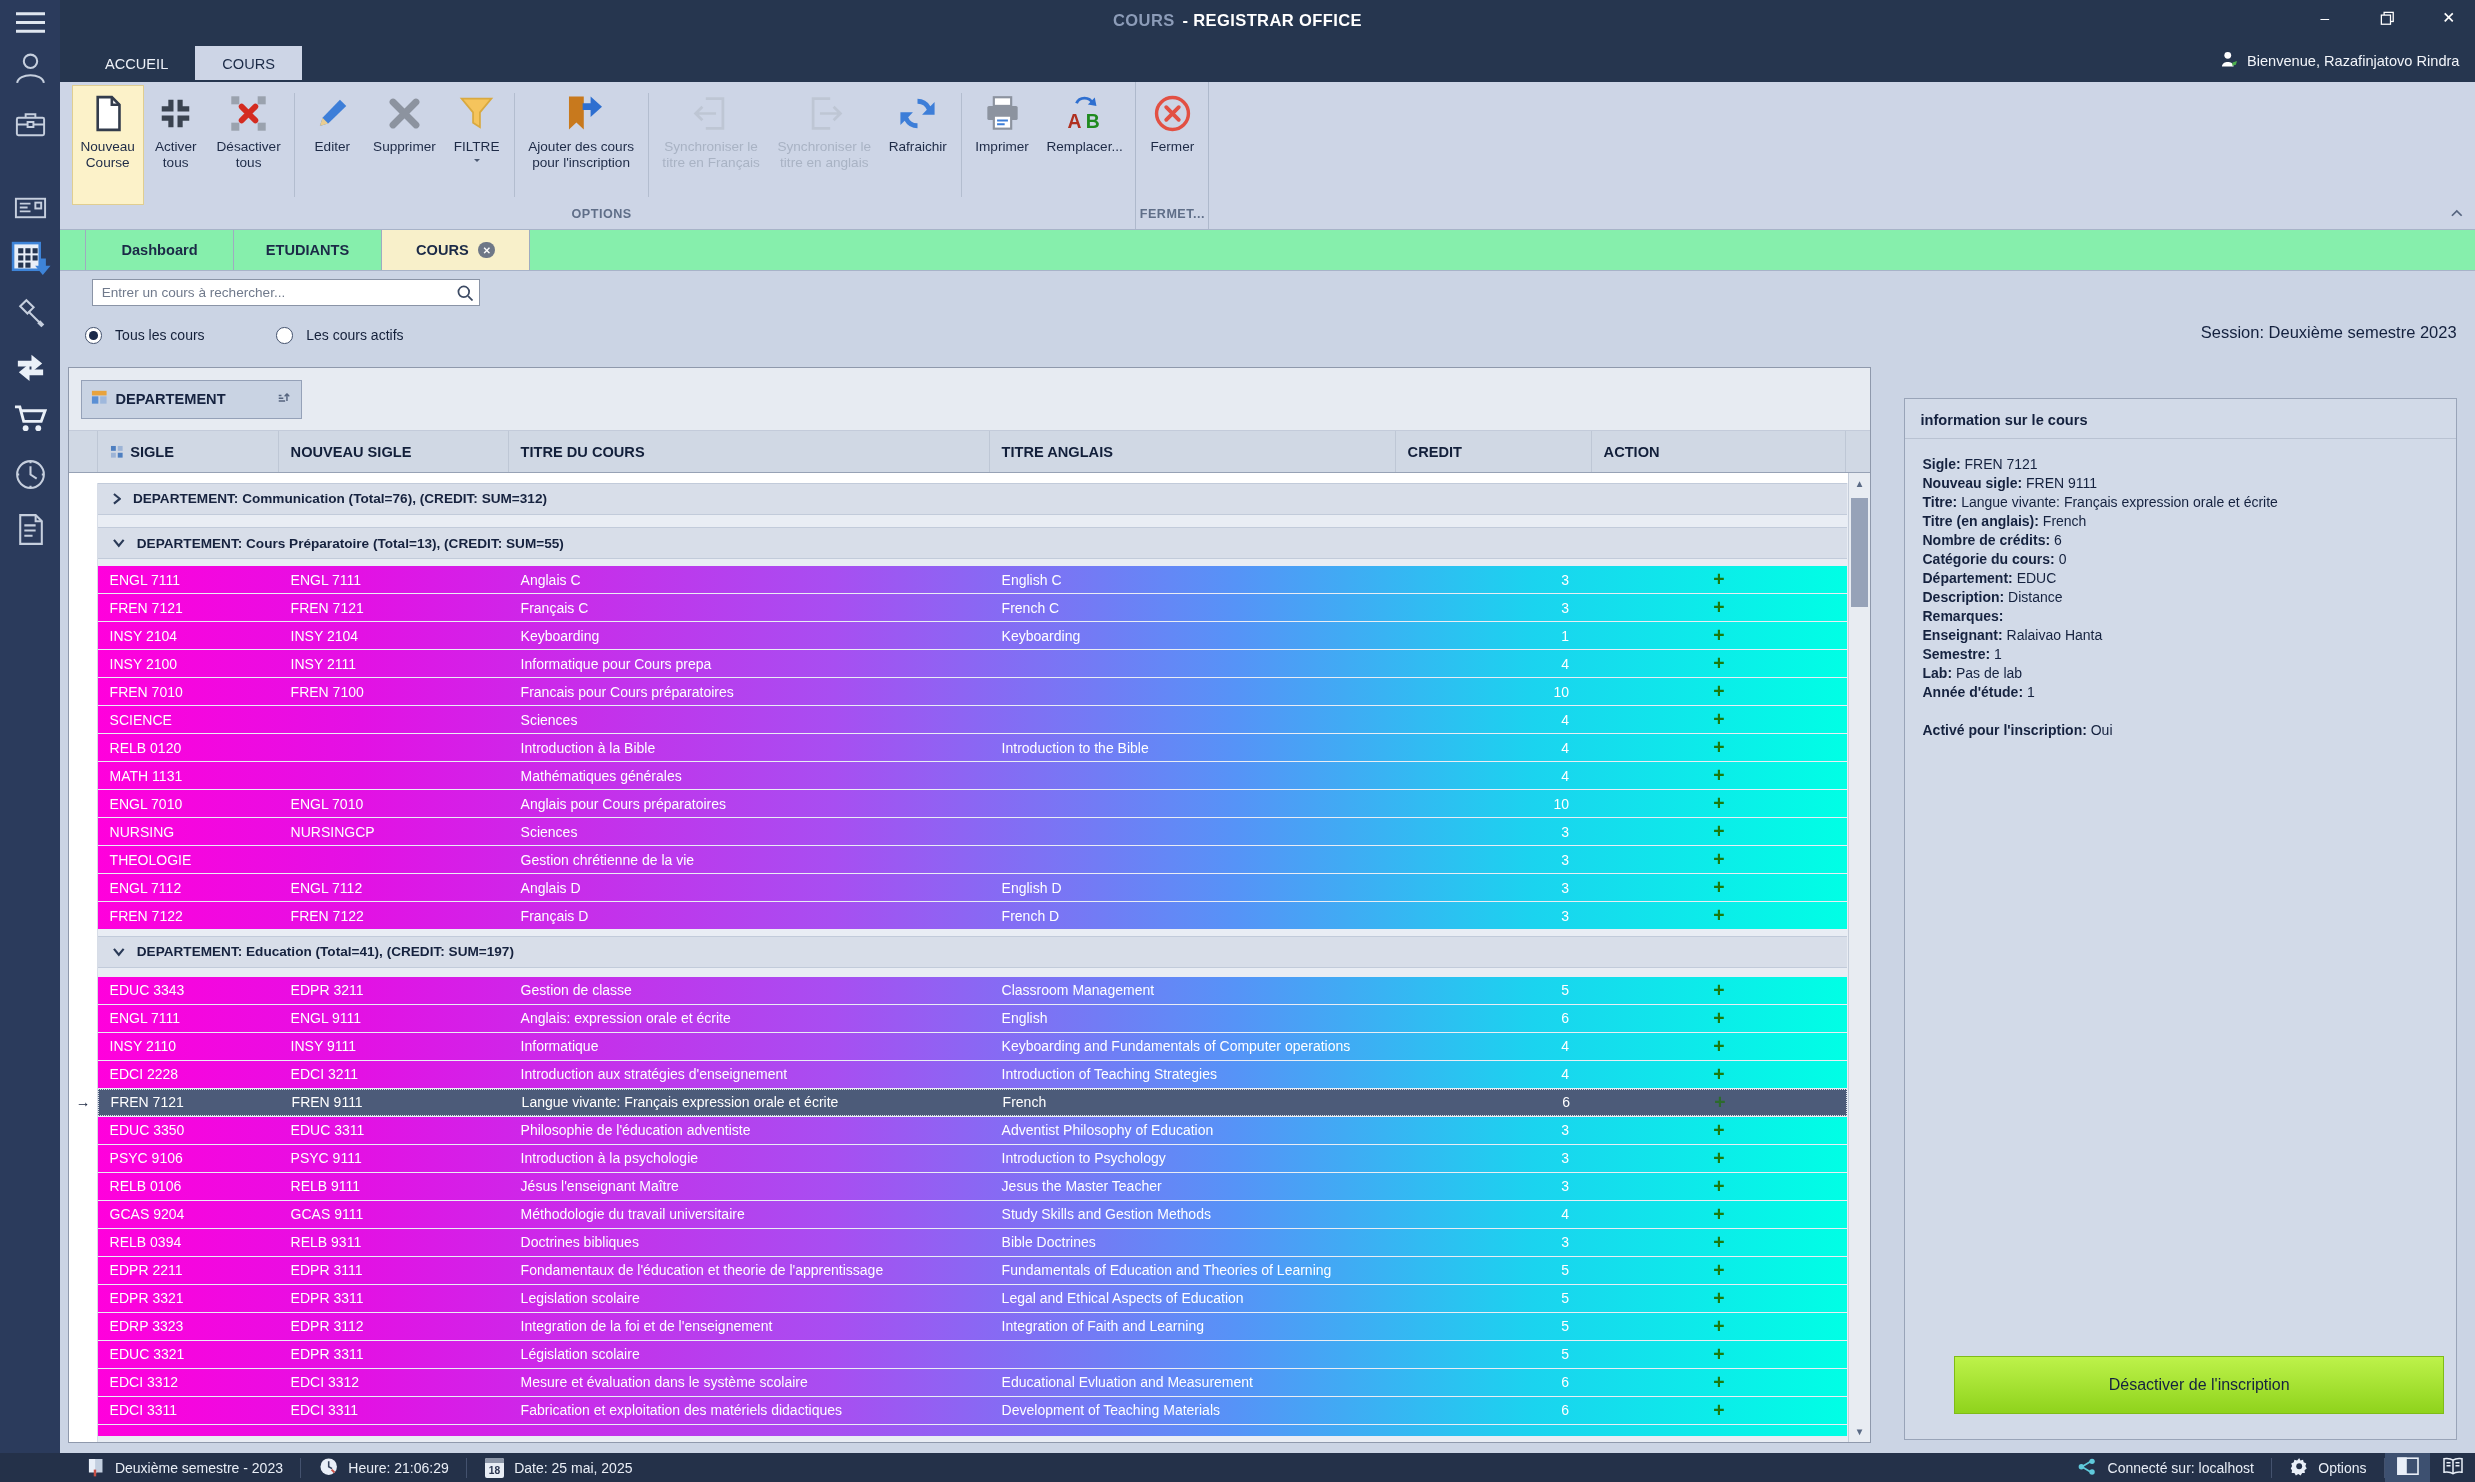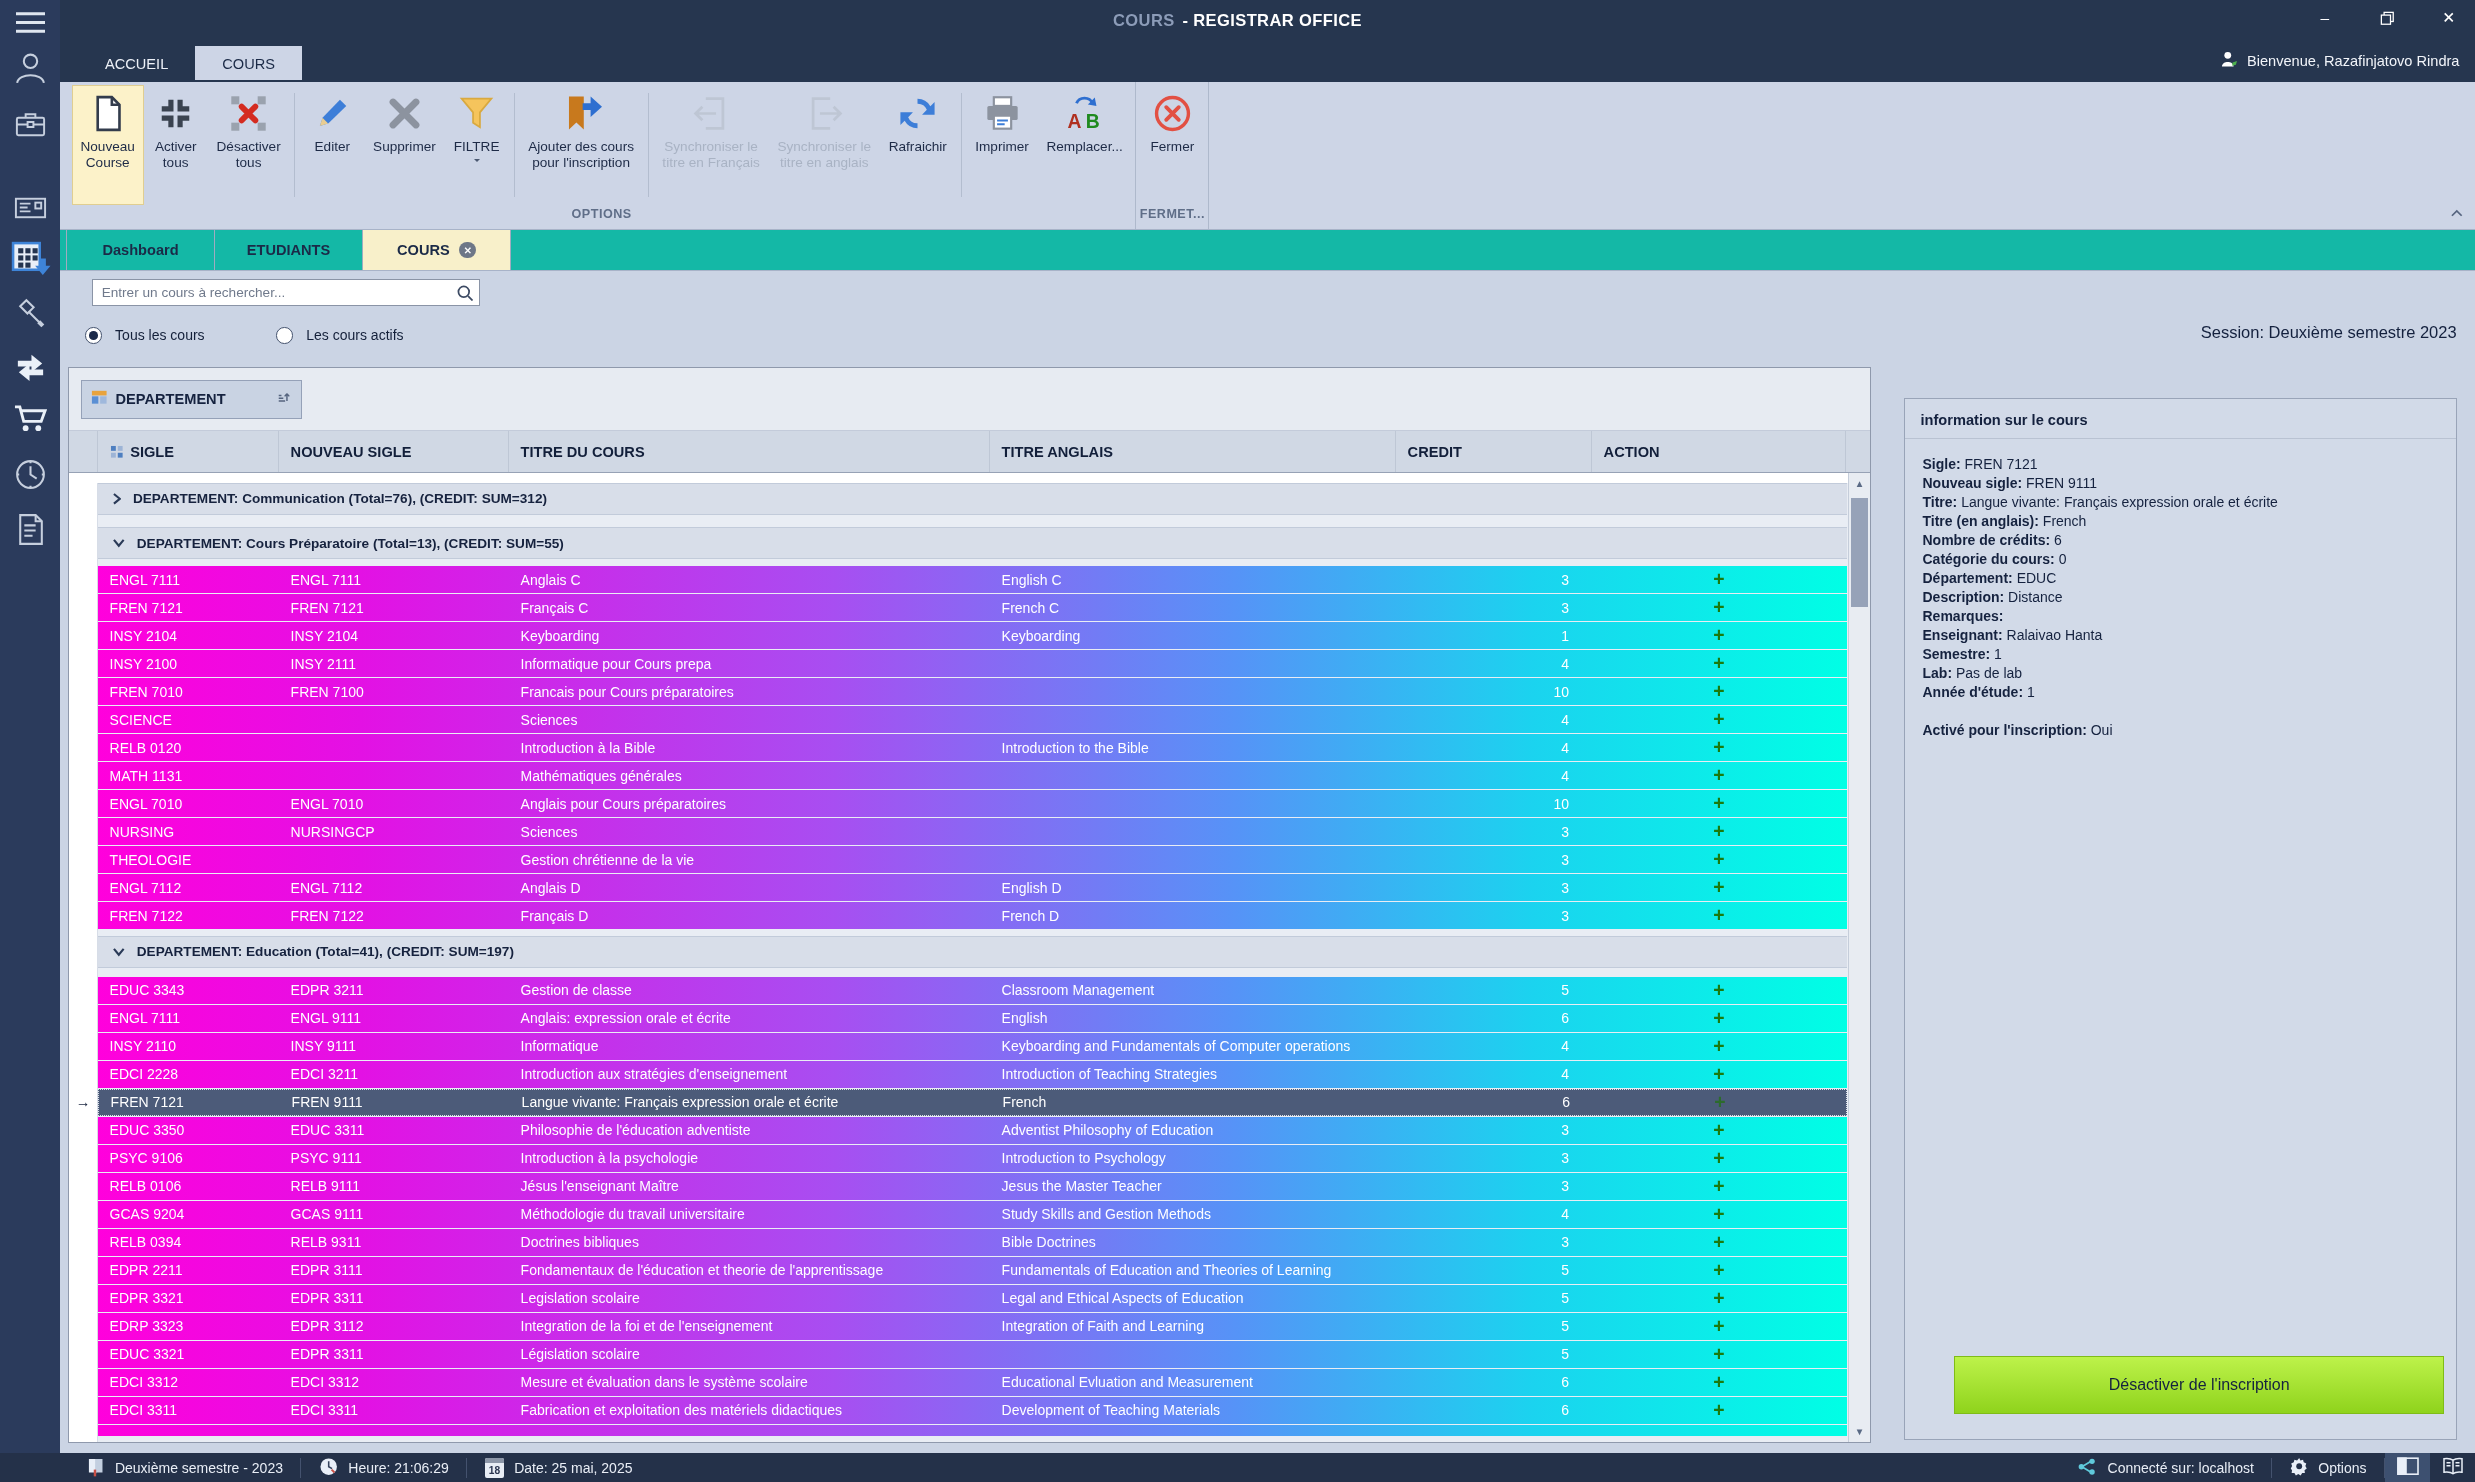--- a/index.html
+++ b/index.html
@@ -37,22 +37,22 @@
   .rbtn.highlight{background:#FCF2C9;border-color:#E0CE91;}
   .rbtn .ricon{height:50px;display:flex;align-items:center;justify-content:center;}
   .rbtn .rlab{font-size:13.6px;color:#1E2B47;text-align:center;line-height:16.5px;white-space:nowrap;}
   .rbtn.disabled{cursor:default;}
   .rbtn.disabled .rlab{color:#A9B3C4;}
   .v-divider{width:1px;background:#B3BDCF;margin:7.8px 4.9px;}
   .dd-arrow{width:0;height:0;border:3.9px solid transparent;border-top-color:#4A5870;margin-top:3.9px;}
   .ribbon-collapse{position:absolute;right:11.6px;top:204px;z-index:3;cursor:pointer;}
 
   
-  .doctabs{position:absolute;left:60px;right:0;top:230px;height:41px;background:#14b8a6;
-           border-bottom:1px solid #A8B3C8;display:flex;padding-left:6px;z-index:2;box-sizing:border-box;}
+  .doctabs{position:absolute;left:60px;right:0;top:230px;height:41px;background:#86efac;
+           border-bottom:1px solid #A8B3C8;display:flex;padding-left:25px;z-index:2;box-sizing:border-box;}
   .dtab{min-width:101px;padding:0 23px;display:flex;align-items:center;justify-content:center;gap:9.7px;
         font-size:14.6px;font-weight:bold;color:#1B2A47;border-right:1px solid #9FABC0;cursor:pointer;}
   .dtab:first-child{border-left:1px solid #9FABC0;}
   .dtab.active{background:#F8F0CA;}
   .tab-close{width:16.5px;height:16.5px;border-radius:50%;background:#6E7787;color:#fff;font-size:9.7px;
              display:flex;align-items:center;justify-content:center;cursor:pointer;}
   .dtab-dd{position:absolute;right:13.6px;top:17.5px;width:0;height:0;border:4.9px solid transparent;
            border-top-color:#2A3A55;cursor:pointer;}
 
   

